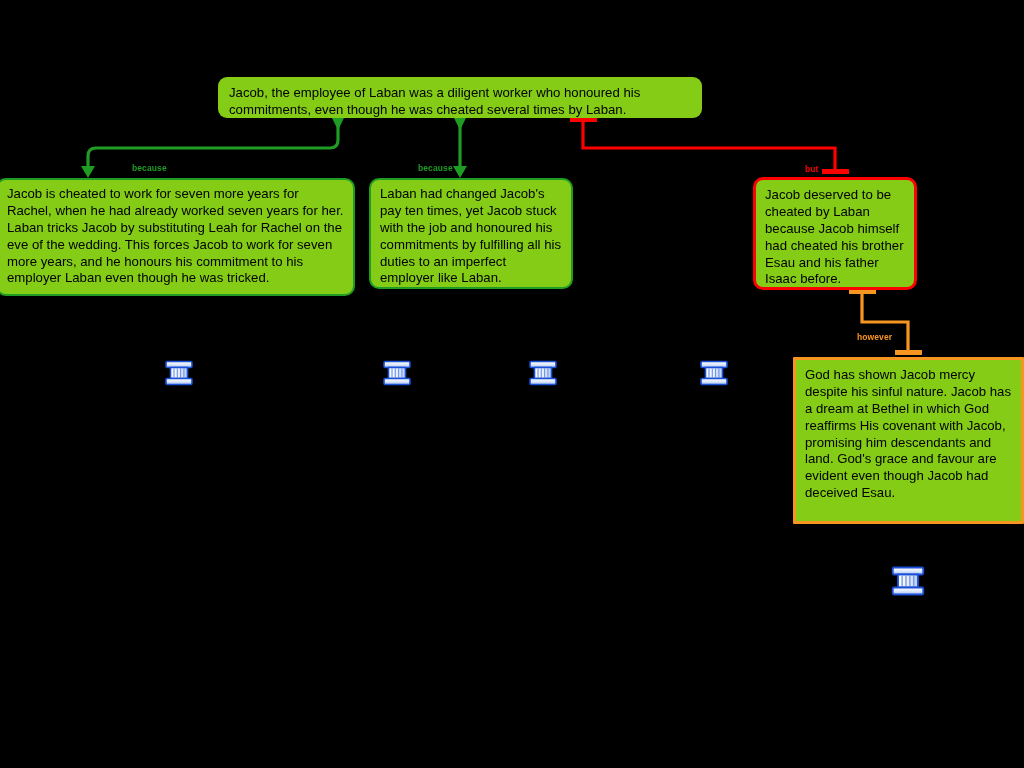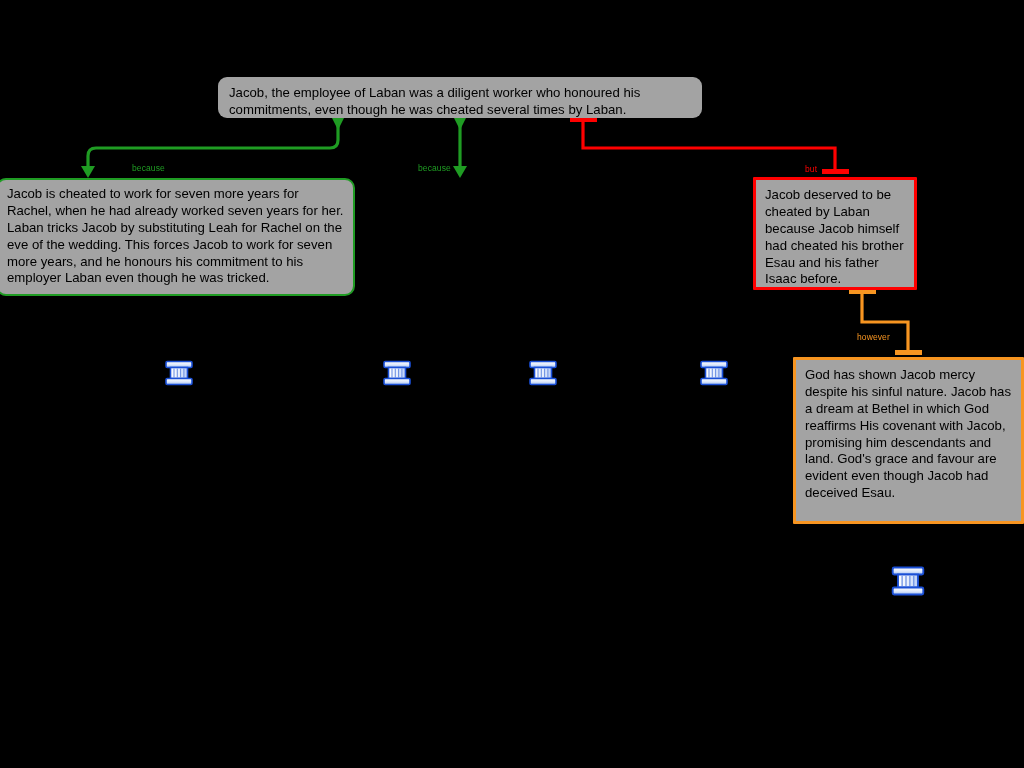--- a/index.html
+++ b/index.html
@@ -17,21 +17,21 @@
   #canvas {
     position: absolute;
     left: 0; top: 0;
     width: 1024px;
     height: 768px;
   }
 
   
   .node {
     position: absolute;
-    background: #a3a3a3;
+    background: #84cc16;
     color: #000000;
     box-sizing: border-box;
     line-height: 1.28;
   }
   .node .txt {
     display: block;
     white-space: pre-wrap;
   }
 
   
@@ -66,42 +66,42 @@
     height: 111px;
   }
 
   
   .node-red {
     left: 753px;
     top: 177px;
     width: 164px;
     height: 113px;
     border: 3px solid #ff0000;
-    border-radius: 1px;
+    border-radius: 10px;
     padding: 7px 8px 6px 9px;
     font-size: 13.2px;
   }
 
   
   .node-orange {
     left: 793px;
     top: 357px;
     width: 231px;
     height: 167px;
     border: 3px solid #f79521;
     border-radius: 1px;
     padding: 7px 8px 6px 9px;
     font-size: 13.2px;
   }
 
   
   .conn-label {
     position: absolute;
     font-size: 8.5px;
-    font-weight: normal;
+    font-weight: bold;
     letter-spacing: 0.1px;
     white-space: nowrap;
   }
   .lbl-green { color: #1f9c23; }
   .lbl-red   { color: #ff0000; }
   .lbl-orange{ color: #f79521; }
 
   
   .inst-icon {
     position: absolute;
@@ -151,20 +151,23 @@
   <div class="conn-label lbl-orange" style="left:857px; top:332px;">however</div>
 
   <div class="node node-root">
     <span class="txt">Jacob, the employee of Laban was a diligent worker who honoured his commitments, even though he was cheated several times by Laban.</span>
   </div>
 
   <div class="node node-green node-green-1">
     <span class="txt">Jacob is cheated to work for seven more years for Rachel, when he had already worked seven years for her. Laban tricks Jacob by substituting Leah for Rachel on the eve of the wedding. This forces Jacob to work for seven more years, and he honours his commitment to his employer Laban even though he was tricked.</span>
   </div>
 
+  <div class="node node-green node-green-2">
+    <span class="txt">Laban had changed Jacob's pay ten times, yet Jacob stuck with the job and honoured his commitments by fulfilling all his duties to an imperfect employer like Laban.</span>
+  </div>
 
   <div class="node node-red">
     <span class="txt">Jacob deserved to be cheated by Laban because Jacob himself had cheated his brother Esau and his father Isaac before.</span>
   </div>
 
   <div class="node node-orange">
     <span class="txt">God has shown Jacob mercy despite his sinful nature. Jacob has a dream at Bethel in which God reaffirms His covenant with Jacob, promising him descendants and land. God's grace and favour are evident even though Jacob had deceived Esau.</span>
   </div>
 
   <div id="icon-layer">

